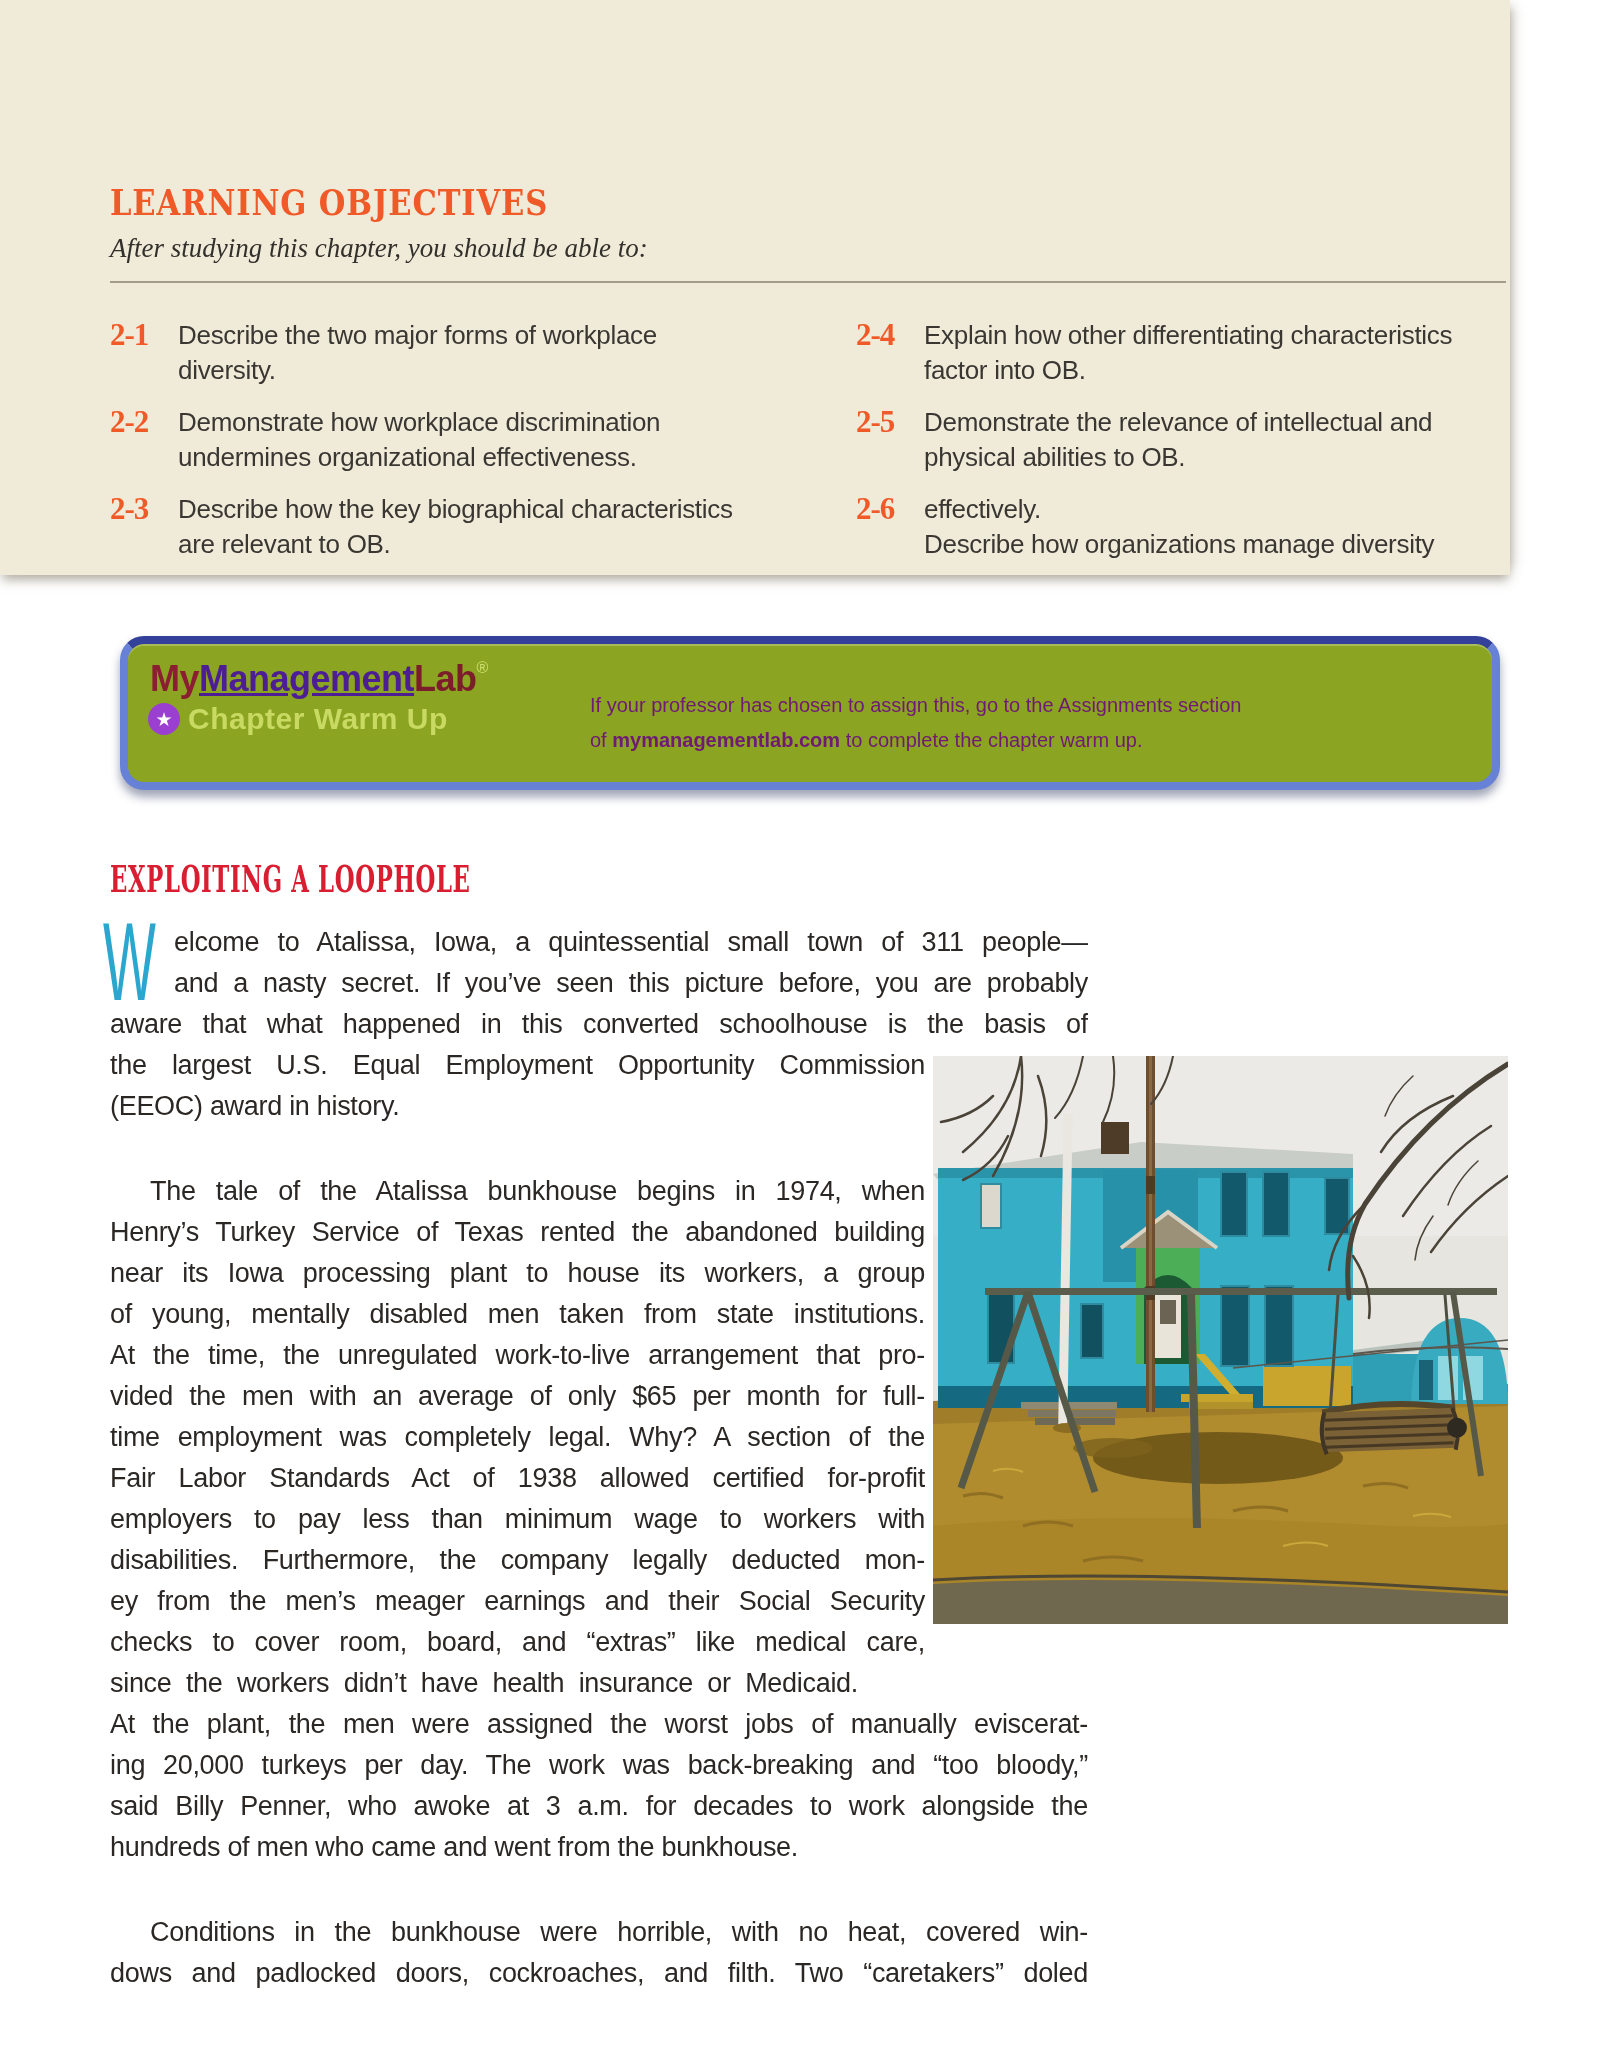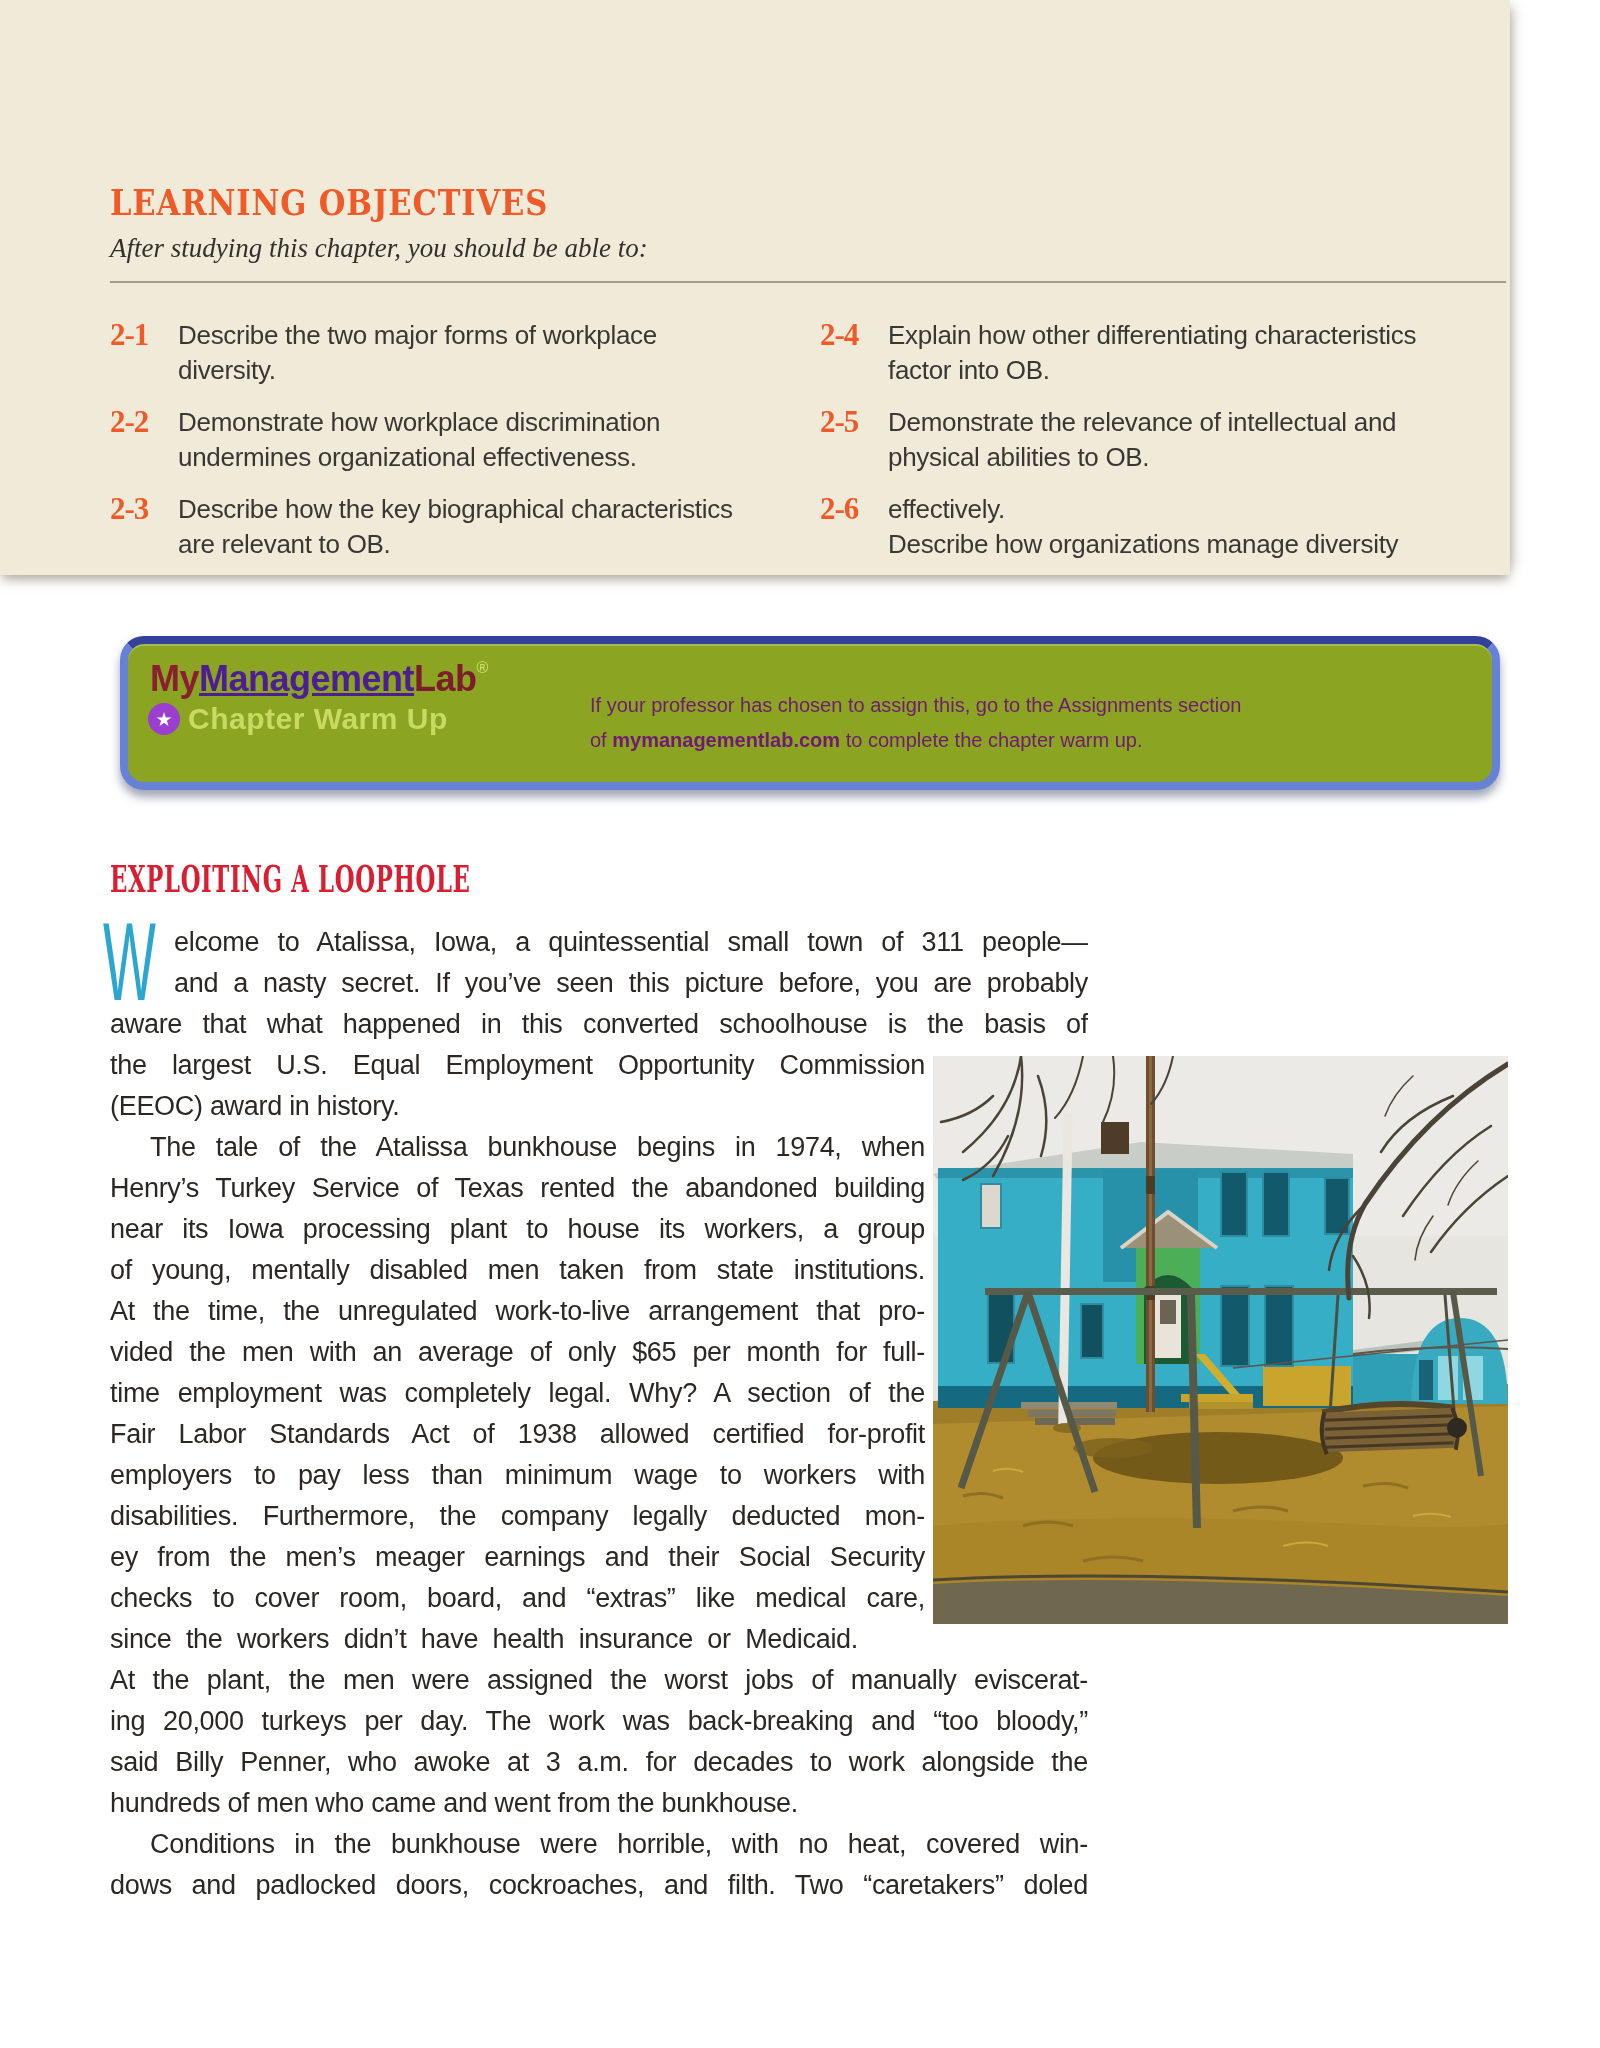--- a/index.html
+++ b/index.html
@@ -20,21 +20,21 @@
     transform:scaleX(.85);transform-origin:0 0;
   }
   .lo-subtitle{
     position:absolute;left:110px;top:233px;
     font-family:"Liberation Serif",serif;font-style:italic;font-size:27px;color:#33302c;
     white-space:nowrap;
   }
   .lo-rule{position:absolute;left:110px;top:281px;width:1396px;height:2px;background:#a49c8a;}
   .lo-col{position:absolute;top:318px;}
   .lo-col.left{left:110px;width:690px;}
-  .lo-col.right{left:820px;width:690px;}
+  .lo-col.right{left:856px;width:690px;}
   .obj{display:flex;align-items:flex-start;height:87px;}
   .obj-num{
     width:68px;flex:0 0 68px;font-weight:bold;font-size:31px;line-height:34px;
     color:#f05a28;letter-spacing:-1px;font-family:Liberation Serif, serif;
   }
   .obj-text{font-size:26px;line-height:35px;color:#3a3733;width:620px;letter-spacing:-0.3px;}
   
   .mml{
     position:absolute;left:120px;top:636px;width:1380px;height:154px;box-sizing:border-box;
     background:#8ba421;border:8px solid #6781d6;border-top-color:#33419b;border-radius:24px;
@@ -68,21 +68,21 @@
   .case-body{position:absolute;left:110px;top:922px;width:978px;}
   .bl{
     height:41px;line-height:41px;font-size:27px;color:#2b2724;letter-spacing:-0.3px;
     overflow:hidden;white-space:nowrap;
   }
   .bl.j{white-space:normal;text-align:justify;text-align-last:justify;-moz-text-align-last:justify;}
   .bl.full{width:978px;}
   .bl.narrow{width:815px;}
   .bl.med{width:748px;}
   .bl.cap{margin-left:64px;width:914px;}
-  .bl.ind{text-indent:40px;}
+  .bl.ind{text-indent:40px;margin-top:44px;}
   
   .photo{position:absolute;left:933px;top:1056px;width:575px;height:568px;}
 </style>
 </head>
 <body>
 
 <div class="lo-panel">
   <div class="lo-title">LEARNING OBJECTIVES</div>
   <div class="lo-subtitle">After studying this chapter, you should be able to:</div>
   <div class="lo-rule"></div>

